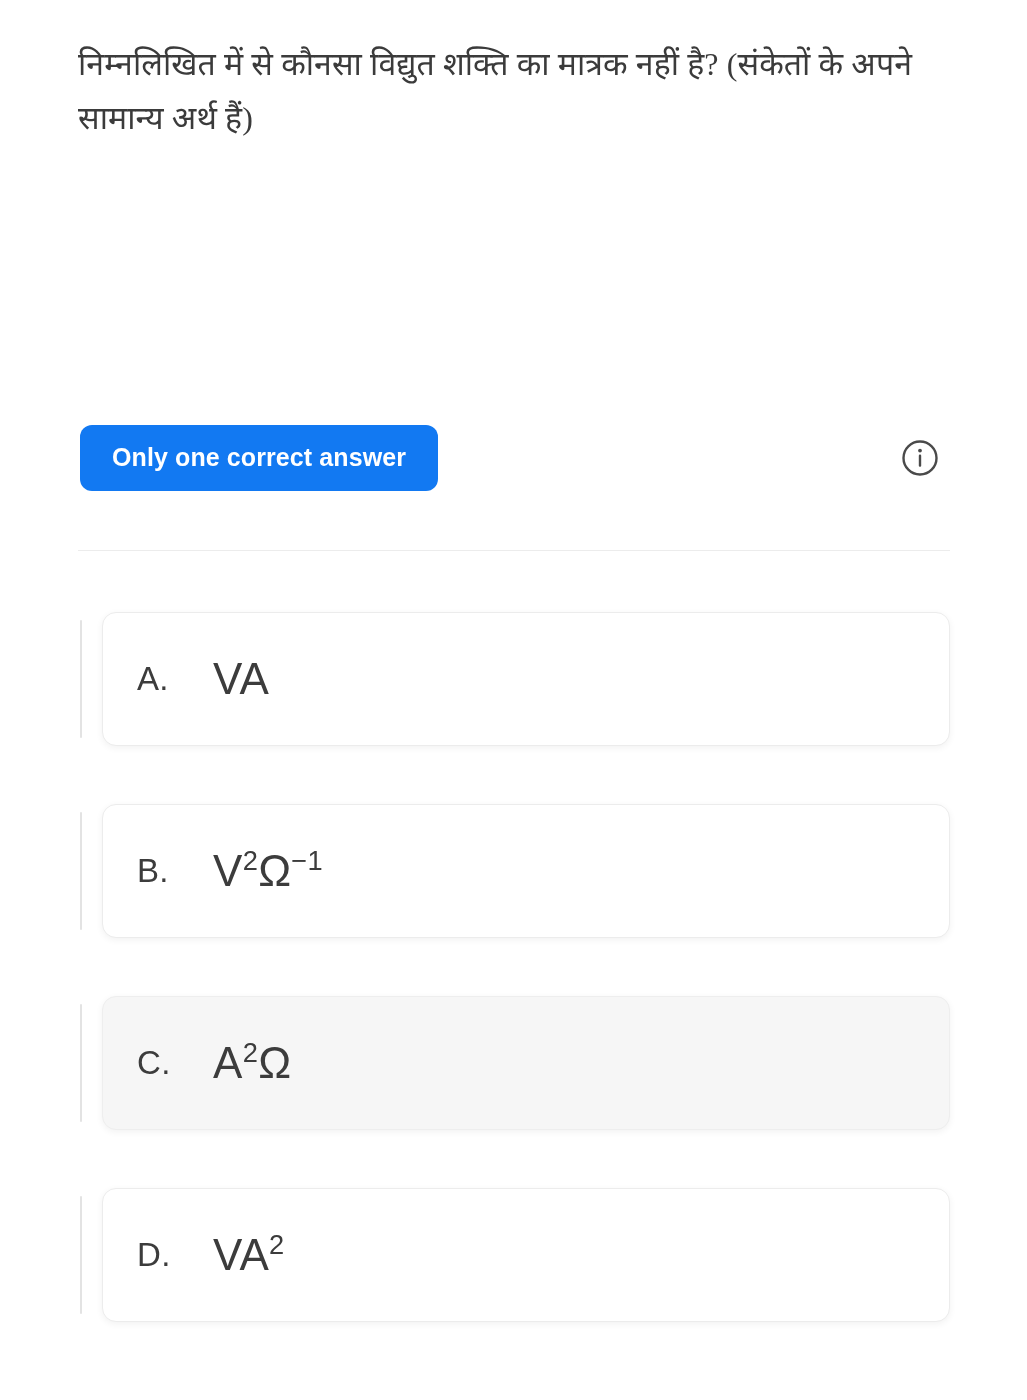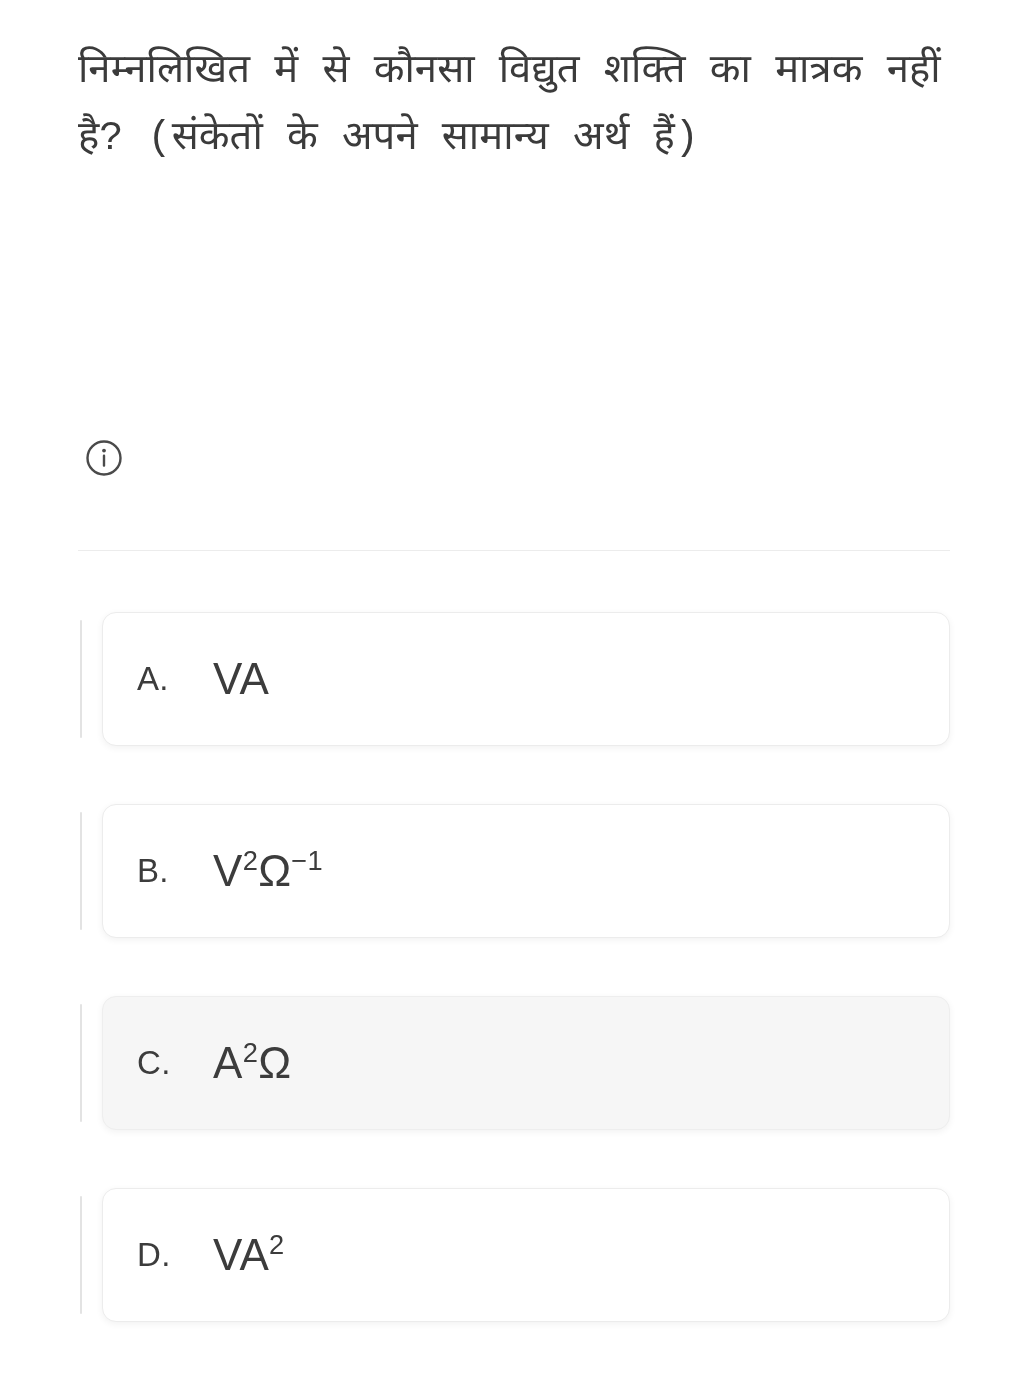--- a/index.html
+++ b/index.html
@@ -24,22 +24,22 @@
   }
 
   
   .question-block {
     position: absolute;
     left: 78px;
     top: 38px;
     width: 880px;
   }
   .question-text {
-    font-family: Liberation Mono, monospace;
-    font-size: 40px;
+    font-family: Liberation Serif, serif;
+    font-size: 32px;
     line-height: 1.68;
     color: #3b3b3b;
     font-weight: 400;
     letter-spacing: 0.1px;
     white-space: pre-wrap;
   }
 
   
   .meta-row {
     position: absolute;
@@ -151,20 +151,21 @@
 </head>
 <body>
 
 <div class="page">
 
   <div class="question-block">
     <div class="question-text">निम्नलिखित में से कौनसा विद्युत शक्ति का मात्रक नहीं है? (संकेतों के अपने सामान्य अर्थ हैं)</div>
   </div>
 
   <div class="meta-row">
+    <div class="answer-badge">Only one correct answer</div>
     <div class="info-icon">
       <svg width="44" height="44" viewBox="0 0 44 44" aria-hidden="true">
         <circle cx="22" cy="22" r="16.5" fill="none" stroke="#4a4a4a" stroke-width="2.4"></circle>
         <circle cx="22" cy="14.6" r="1.9" fill="#4a4a4a"></circle>
         <rect x="20.8" y="18.6" width="2.4" height="12.2" rx="1.1" fill="#4a4a4a"></rect>
       </svg>
     </div>
   </div>
 
   <div class="divider"></div>

